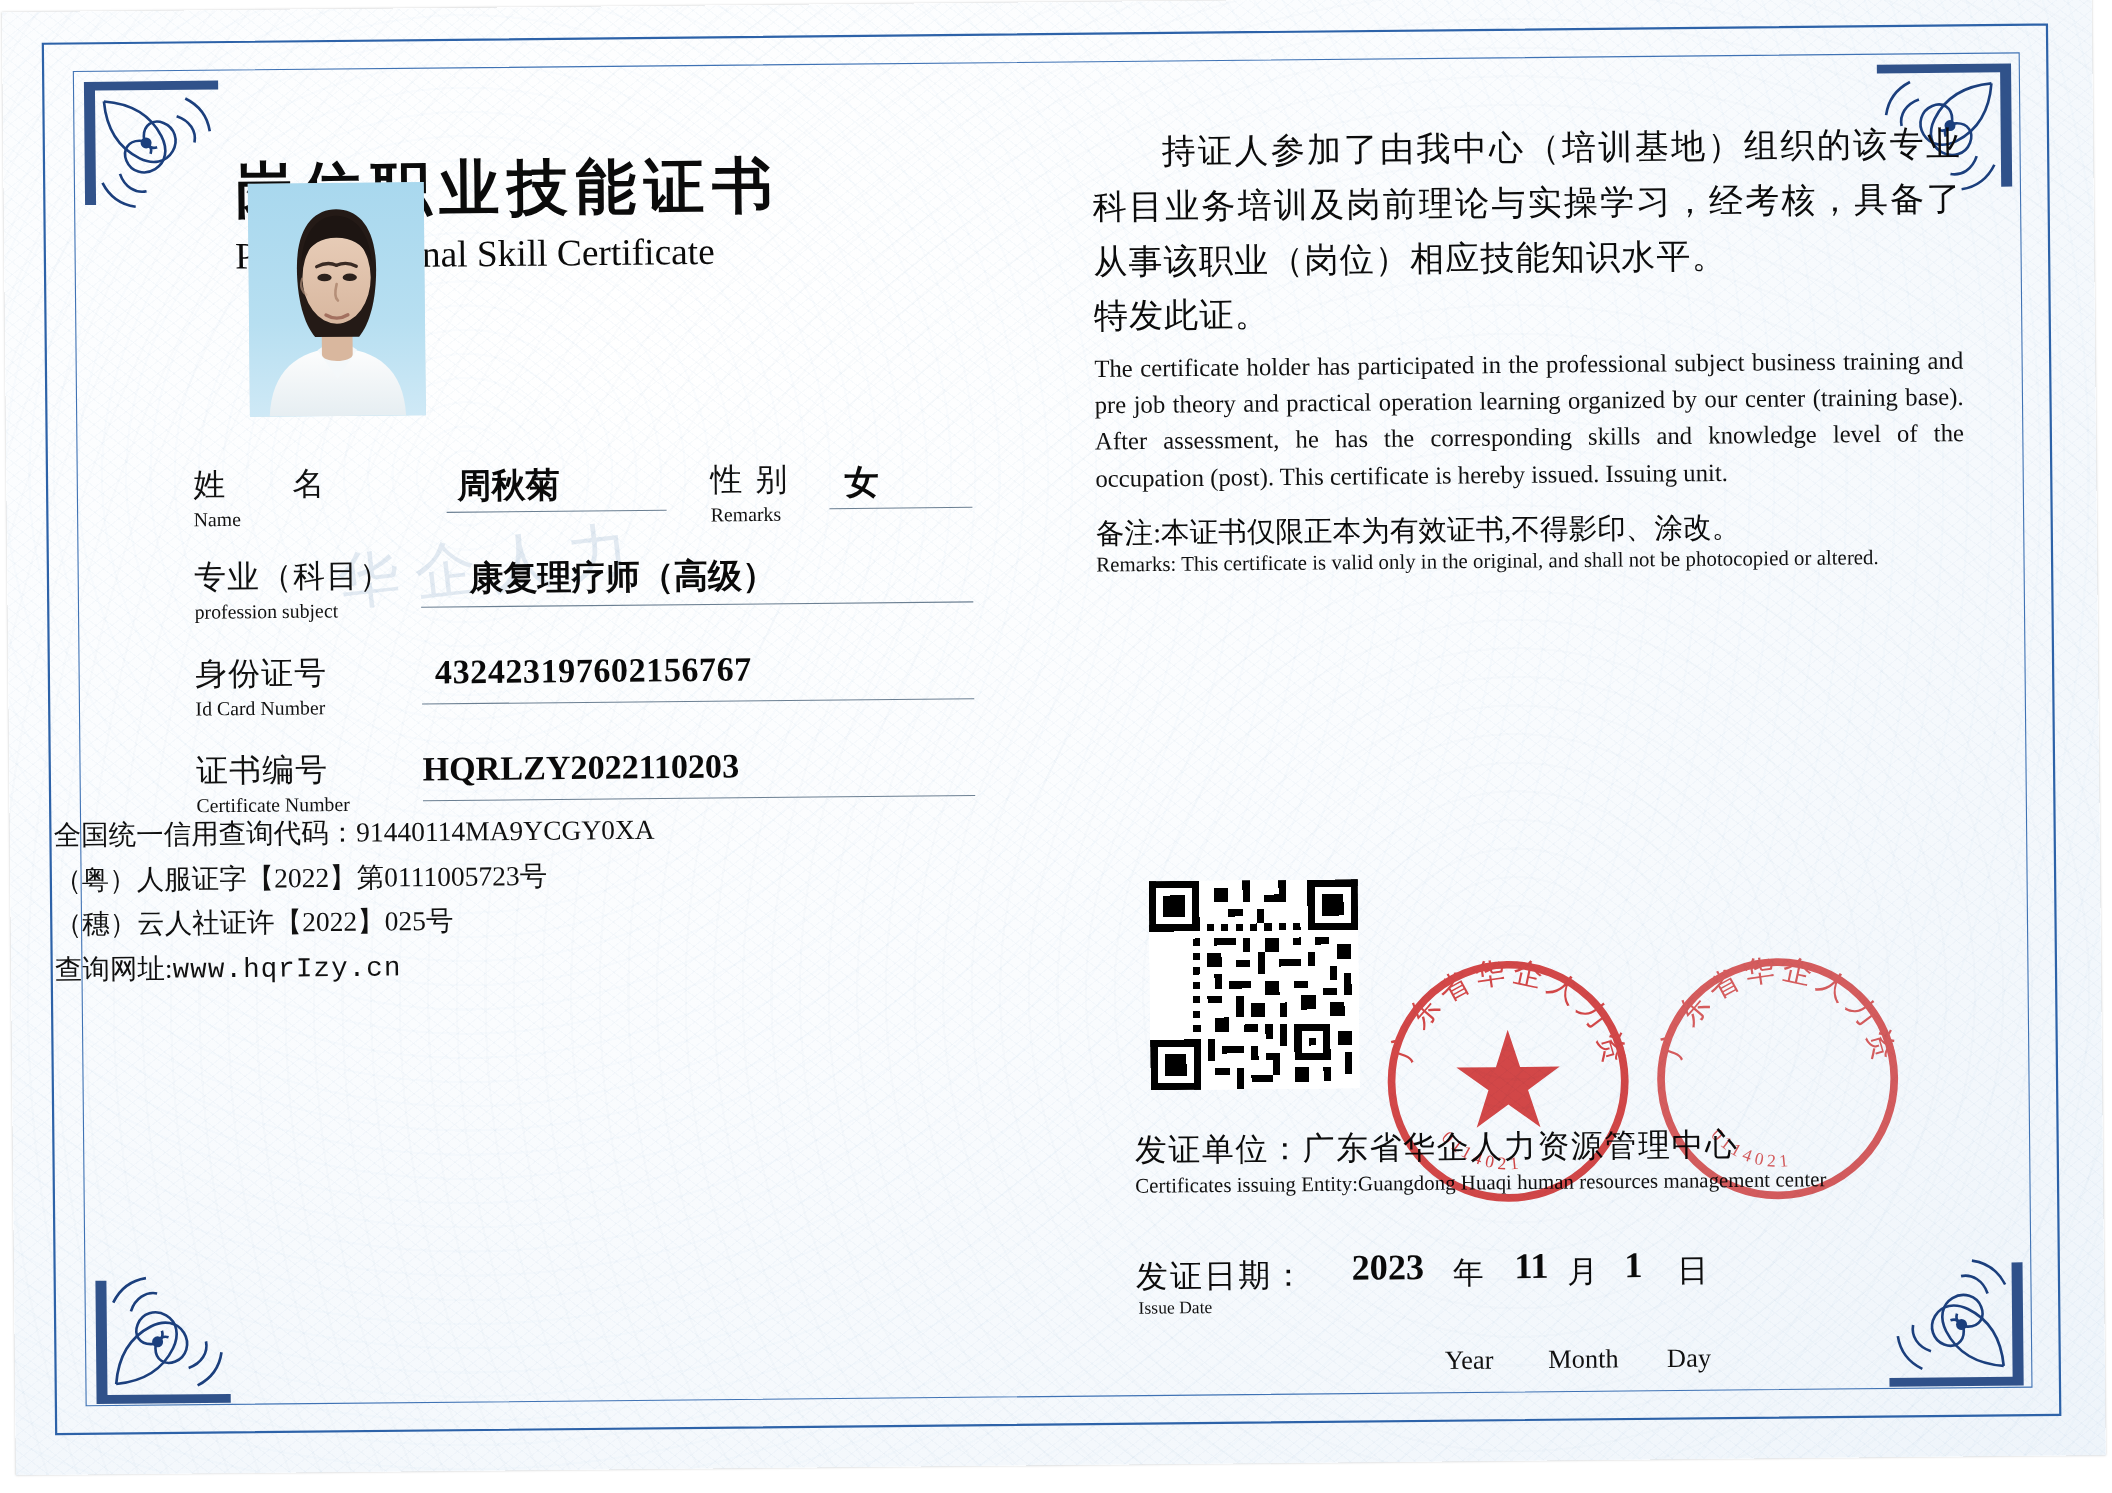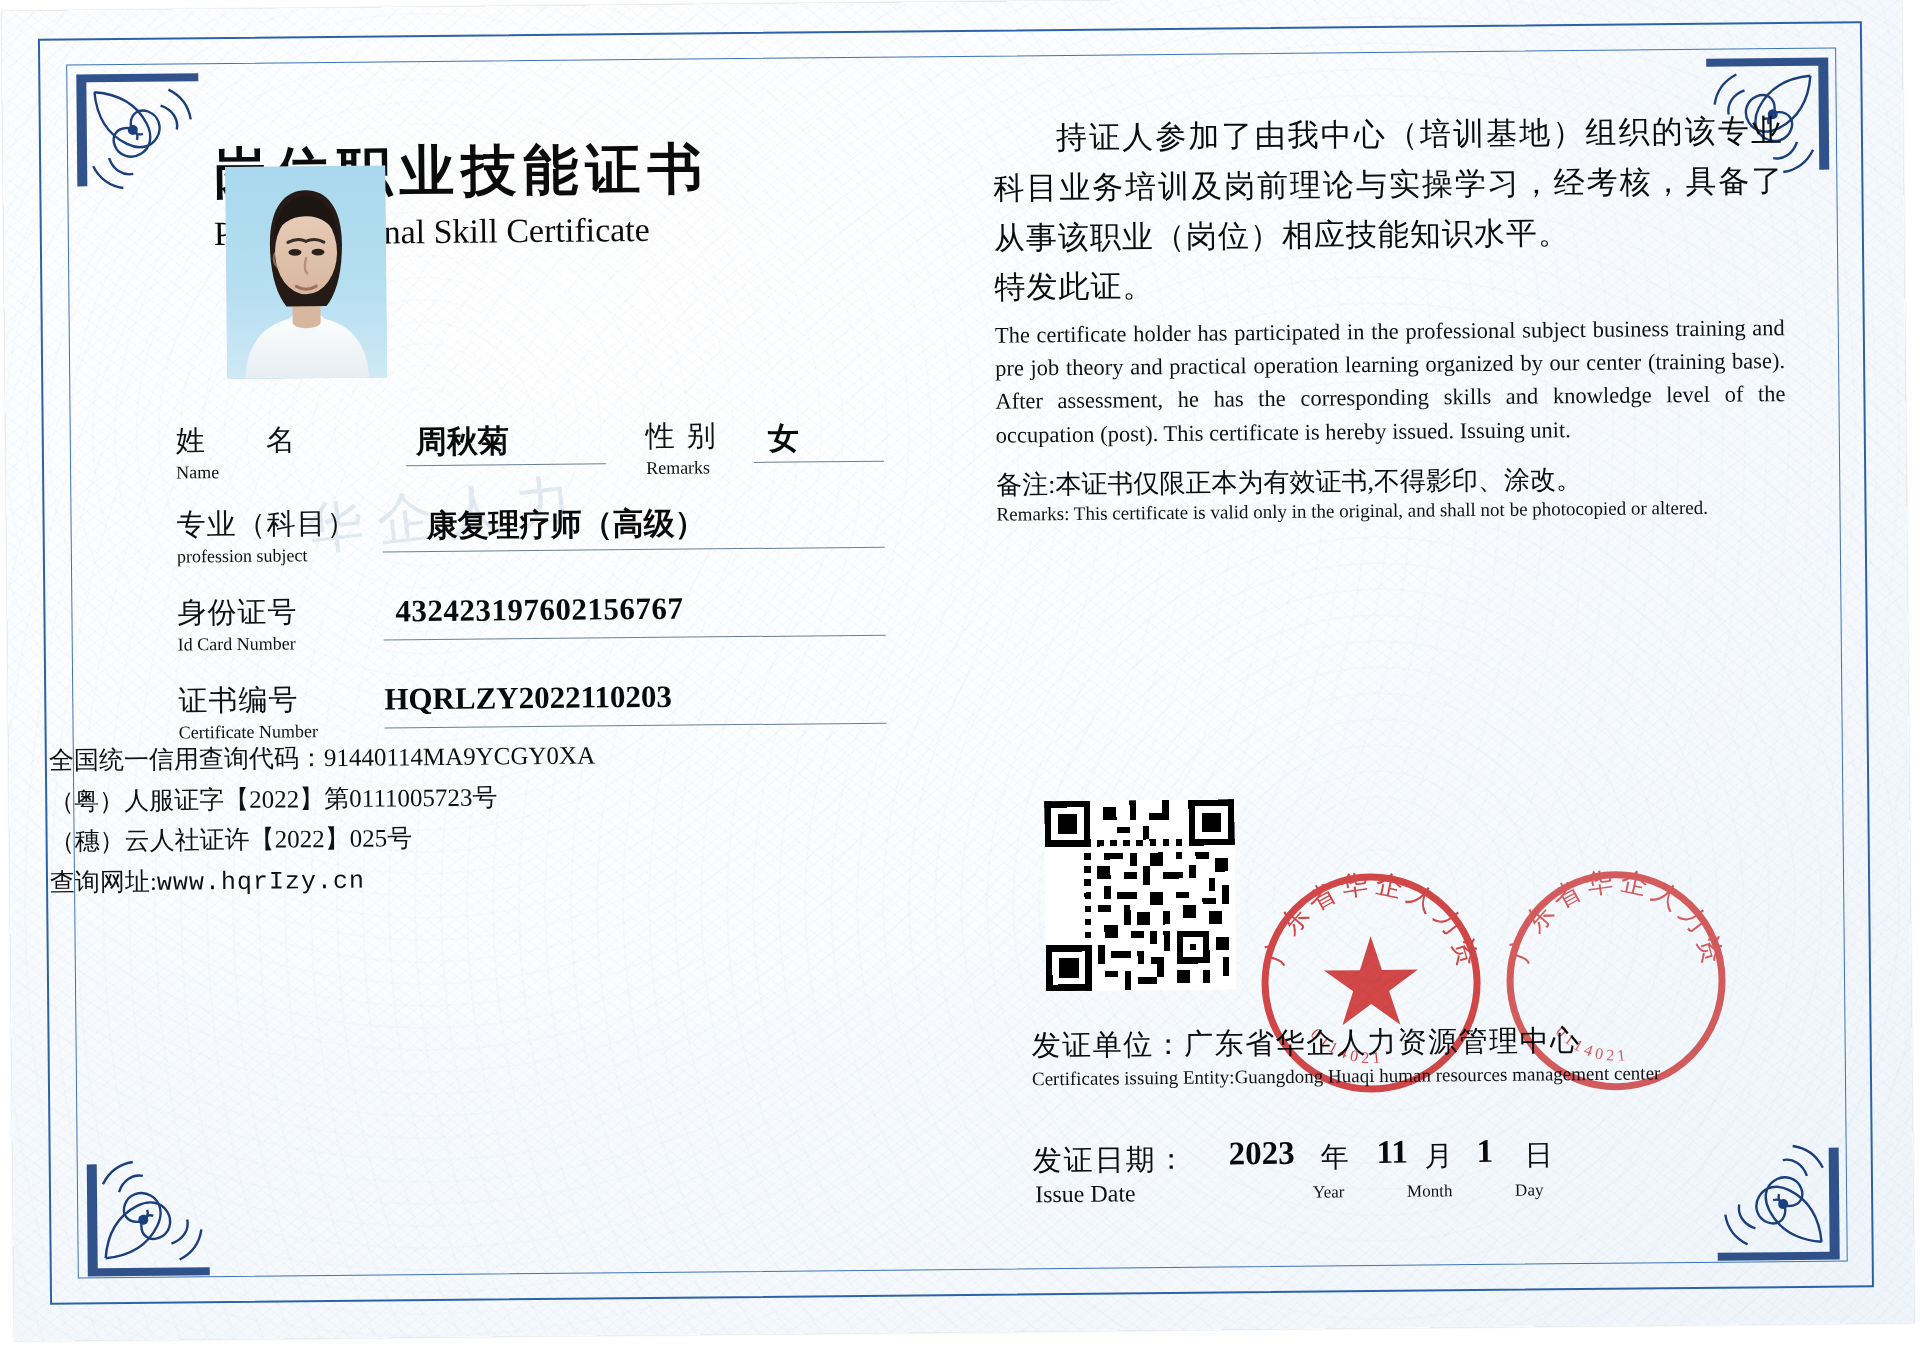--- a/index.html
+++ b/index.html
@@ -266,30 +266,30 @@
     top: 1140px;
     width: 760px;
     height: 90px;
   }
   .idate-cn {
     position: absolute; left: 0; top: 0;
     font-size: 29px; color: #0c0c0c; letter-spacing: 2px; white-space: nowrap;
   }
   .idate-en {
     position: absolute; left: 2px; top: 40px;
-    font-size: 24px; color: #111; white-space: nowrap;
+    font-size: 16px; color: #111; white-space: nowrap;
   }
   .dnum {
     position: absolute;
     font-weight: bold;
     font-size: 33px;
     color: #0a0a0a;
   }
   .dunit-cn { position: absolute; font-size: 28px; color: #0c0c0c; }
-  .dunit-en { position: absolute; font-size: 17px; color: #111; }
+  .dunit-en { position: absolute; font-size: 24px; color: #111; margin-top: 42px; }
 
   
   .seal {
     position: absolute;
     border-radius: 50%;
     pointer-events: none;
     mix-blend-mode: multiply;
   }
   .seal-a { left: 1235px; top: 860px; width: 250px; height: 250px; }
   .seal-b { left: 1480px; top: 860px; width: 250px; height: 250px; }

